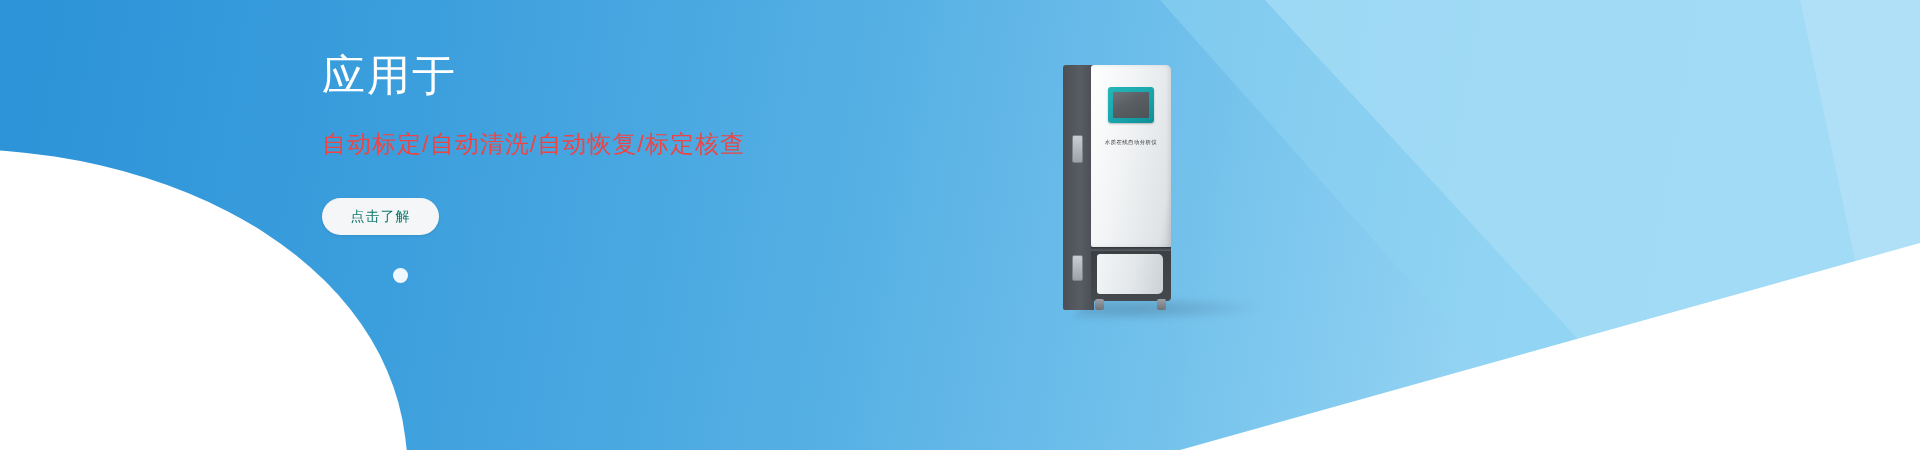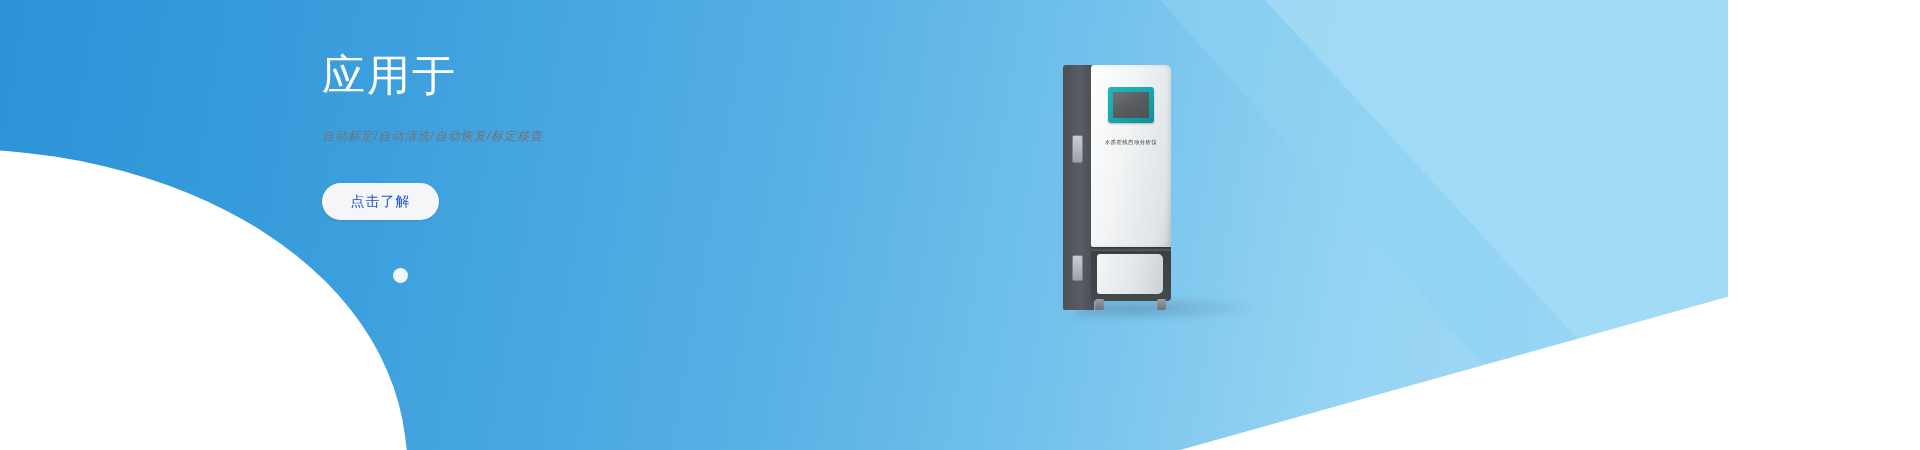--- a/index.html
+++ b/index.html
@@ -1,21 +1,21 @@
 <!DOCTYPE html>
 <html><head>
 <meta charset="utf-8">
 <style>
   html,body{margin:0;padding:0;}
   body{
     width:1920px;height:450px;overflow:hidden;
     font-family:"Liberation Sans","DejaVu Sans",sans-serif;
     background:#ffffff;
   }
-  .banner{position:relative;width:1728px;height:450px;overflow:hidden;background:#ffffff;}
+  .banner{position:relative;width:1920px;height:450px;overflow:hidden;background:#ffffff;}
 
   
   .bg-base{
     position:absolute;inset:0;
     background:linear-gradient(100deg,#2c93d8 0%,#3c9fdd 22%,#56b0e4 45%,#74c2ec 62%,#96d4f3 78%,#a8dcf6 100%);
   }
   .bg-wedge-a{
     position:absolute;top:0;left:0;width:1920px;height:450px;
     background:#8ed3f2;opacity:.55;
     clip-path:polygon(1160px 0, 1920px 0, 1920px 450px, 1560px 450px);
@@ -52,27 +52,27 @@
     background:#ffffff;opacity:.92;
   }
 
   
   .copy{position:absolute;left:322px;top:48px;width:760px;}
   .headline{
     color:#ffffff;font-size:43px;line-height:54px;font-weight:400;
     letter-spacing:2px;white-space:nowrap;
   }
   .subline{
-    margin-top:26px;color:#737373;font-size:12px;letter-spacing:1px;
-    font-weight:400;white-space:nowrap;font-style:italic;
+    margin-top:26px;color:#ef4444;font-size:24px;letter-spacing:1px;
+    font-weight:400;white-space:nowrap;
   }
   .cta{
     margin-top:38px;display:inline-flex;align-items:center;justify-content:center;
     width:117px;height:37px;border-radius:19px;background:#f4f6f7;
-    color:#1d4ed8;font-size:14px;letter-spacing:1px;
+    color:#0f766e;font-size:14px;letter-spacing:1px;
     box-shadow:0 1px 3px rgba(0,0,0,.10);cursor:pointer;
   }
 
   
   .machine{position:absolute;left:1063px;top:65px;width:108px;height:245px;}
   .m-side{
     position:absolute;left:0;top:0;width:31px;height:245px;
     background:linear-gradient(90deg,#4c5055 0%,#585d63 55%,#4a4e54 100%);
     border-radius:3px 0 0 2px;
   }

